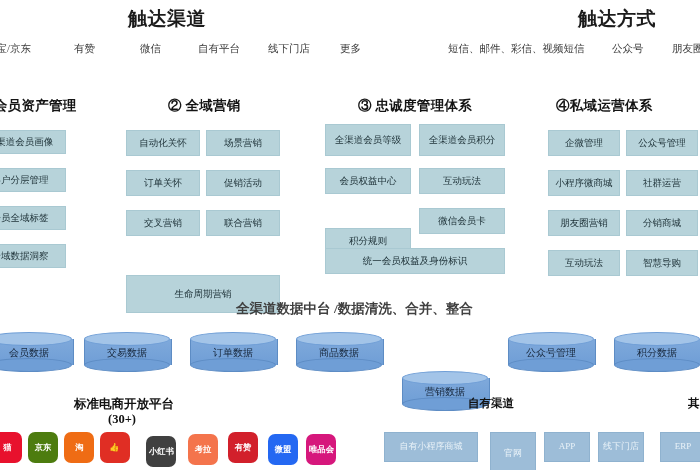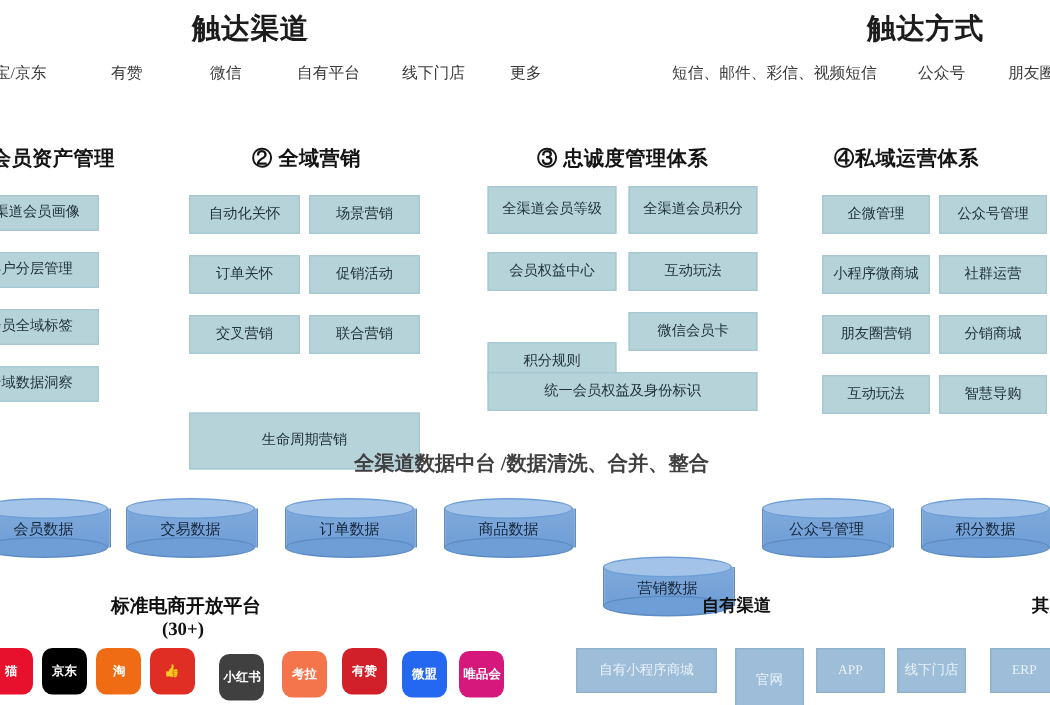--- a/index.html
+++ b/index.html
@@ -178,21 +178,21 @@
 
   <div class="bot-title" id="ecom-title" style="left: 74px; top: 396px;">标准电商开放平台</div>
   <div class="bot-title" id="ecom-count" style="left: 108px; top: 412px;">(30+)</div>
   <div class="bot-sub" id="own-title" style="left: 468px; top: 396px;">自有渠道</div>
   <div class="bot-sub" id="other-title" style="left: 688px; top: 396px;">其</div>
 
   <div id="apps-layer">
       <div class="appicon" style="left: -8px; top: 432px; background: rgb(232, 17, 45);">
         <span class="g">猫</span>
       </div>
-      <div class="appicon" style="left: 28px; top: 432px; background: #000000;">
+      <div class="appicon" style="left: 28px; top: 432px; background: #4d7c0f;">
         <span class="g">京东</span>
       </div>
       <div class="appicon" style="left: 64px; top: 432px; background: rgb(239, 108, 20);">
         <span class="g">淘</span>
       </div>
       <div class="appicon" style="left: 100px; top: 432px; background: rgb(224, 46, 36);">
         <span class="g">👍</span>
       </div>
       <div class="appicon" style="left: 146px; top: 436px; background: #404040;">
         <span class="g">小红书</span>

